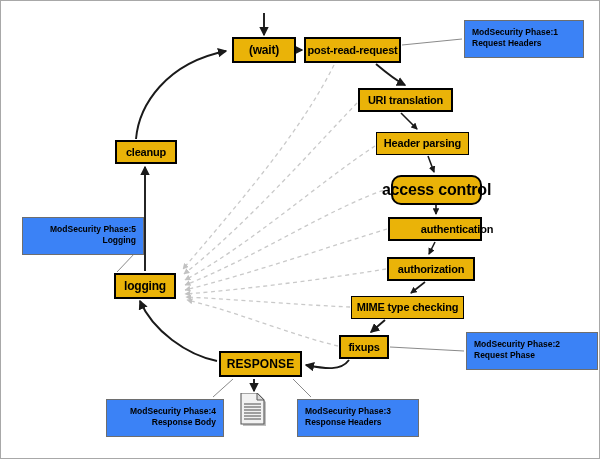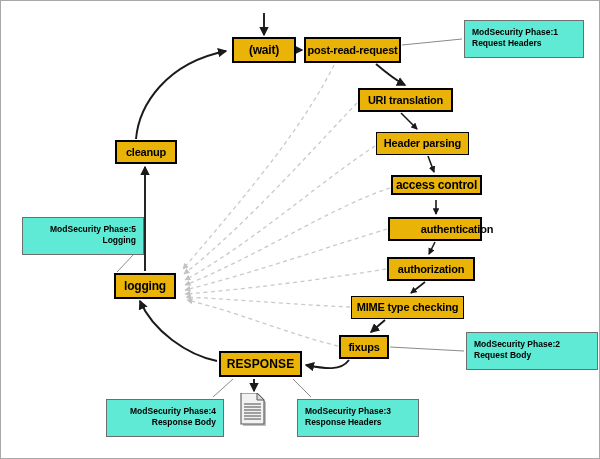--- a/index.html
+++ b/index.html
@@ -46,21 +46,21 @@
   }
   .node.thin {
     border-width: 1.5px;
   }
   .node.heavy {
     border-width: 2.5px;
   }
   .annot {
     position: absolute;
     box-sizing: border-box;
-    background: #5eead4;
+    background: #3b82f6;
     border: 1px solid #6e6e6e;
     color: #000000;
     font-family: "Liberation Sans", sans-serif;
     font-weight: bold;
     font-size: 8.5px;
     line-height: 1.35;
     padding: 6px 7px;
     z-index: 6;
   }
   .annot.right-align {
@@ -156,21 +156,21 @@
   </svg>
 
   <div class="node heavy" style="left:231px;top:36px;width:64px;height:26px;font-size:12px;">(wait)</div>
 
   <div class="node heavy" style="left:303px;top:36px;width:97px;height:26px;font-size:11px;">post-read-request</div>
 
   <div class="node heavy" style="left:357px;top:87px;width:95px;height:24px;font-size:11px;">URI translation</div>
 
   <div class="node thin" style="left:375px;top:131px;width:93px;height:23px;font-size:11px;">Header parsing</div>
 
-  <div class="node heavy" style="left:390px;top:174px;width:91px;height:20px;font-size:12px;">access control</div>
+  <div class="node heavy" style="left:390px;top:174px;width:91px;height:30px;font-size:16px;border-radius:10px;">access control</div>
 
   <div class="node heavy" style="left:387px;top:216px;width:94px;height:24px;font-size:11px;padding-left:44px;">authentication</div>
 
   <div class="node heavy" style="left:386px;top:256px;width:88px;height:24px;font-size:11px;">authorization</div>
 
   <div class="node thin" style="left:350px;top:295px;width:113px;height:23px;font-size:11px;">MIME type checking</div>
 
   <div class="node heavy" style="left:338px;top:334px;width:50px;height:24px;font-size:11px;">fixups</div>
 
   <div class="node heavy" style="left:218px;top:350px;width:83px;height:26px;font-size:12px;letter-spacing:0.1px;">RESPONSE</div>
@@ -179,21 +179,21 @@
 
   <div class="node heavy" style="left:114px;top:139px;width:62px;height:24px;font-size:11px;">cleanup</div>
 
   <div class="annot" style="left:463px;top:19px;width:120px;height:38px;">
     <span class="line">ModSecurity Phase:1</span>
     <span class="line">Request Headers</span>
   </div>
 
   <div class="annot" style="left:465px;top:331px;width:132px;height:38px;">
     <span class="line">ModSecurity Phase:2</span>
-    <span class="line">Request Body</span>
+    <span class="line">Request Phase</span>
   </div>
 
   <div class="annot" style="left:296px;top:398px;width:122px;height:38px;">
     <span class="line">ModSecurity Phase:3</span>
     <span class="line">Response Headers</span>
   </div>
 
   <div class="annot right-align" style="left:105px;top:398px;width:118px;height:38px;">
     <span class="line">ModSecurity Phase:4</span>
     <span class="line">Response Body</span>

